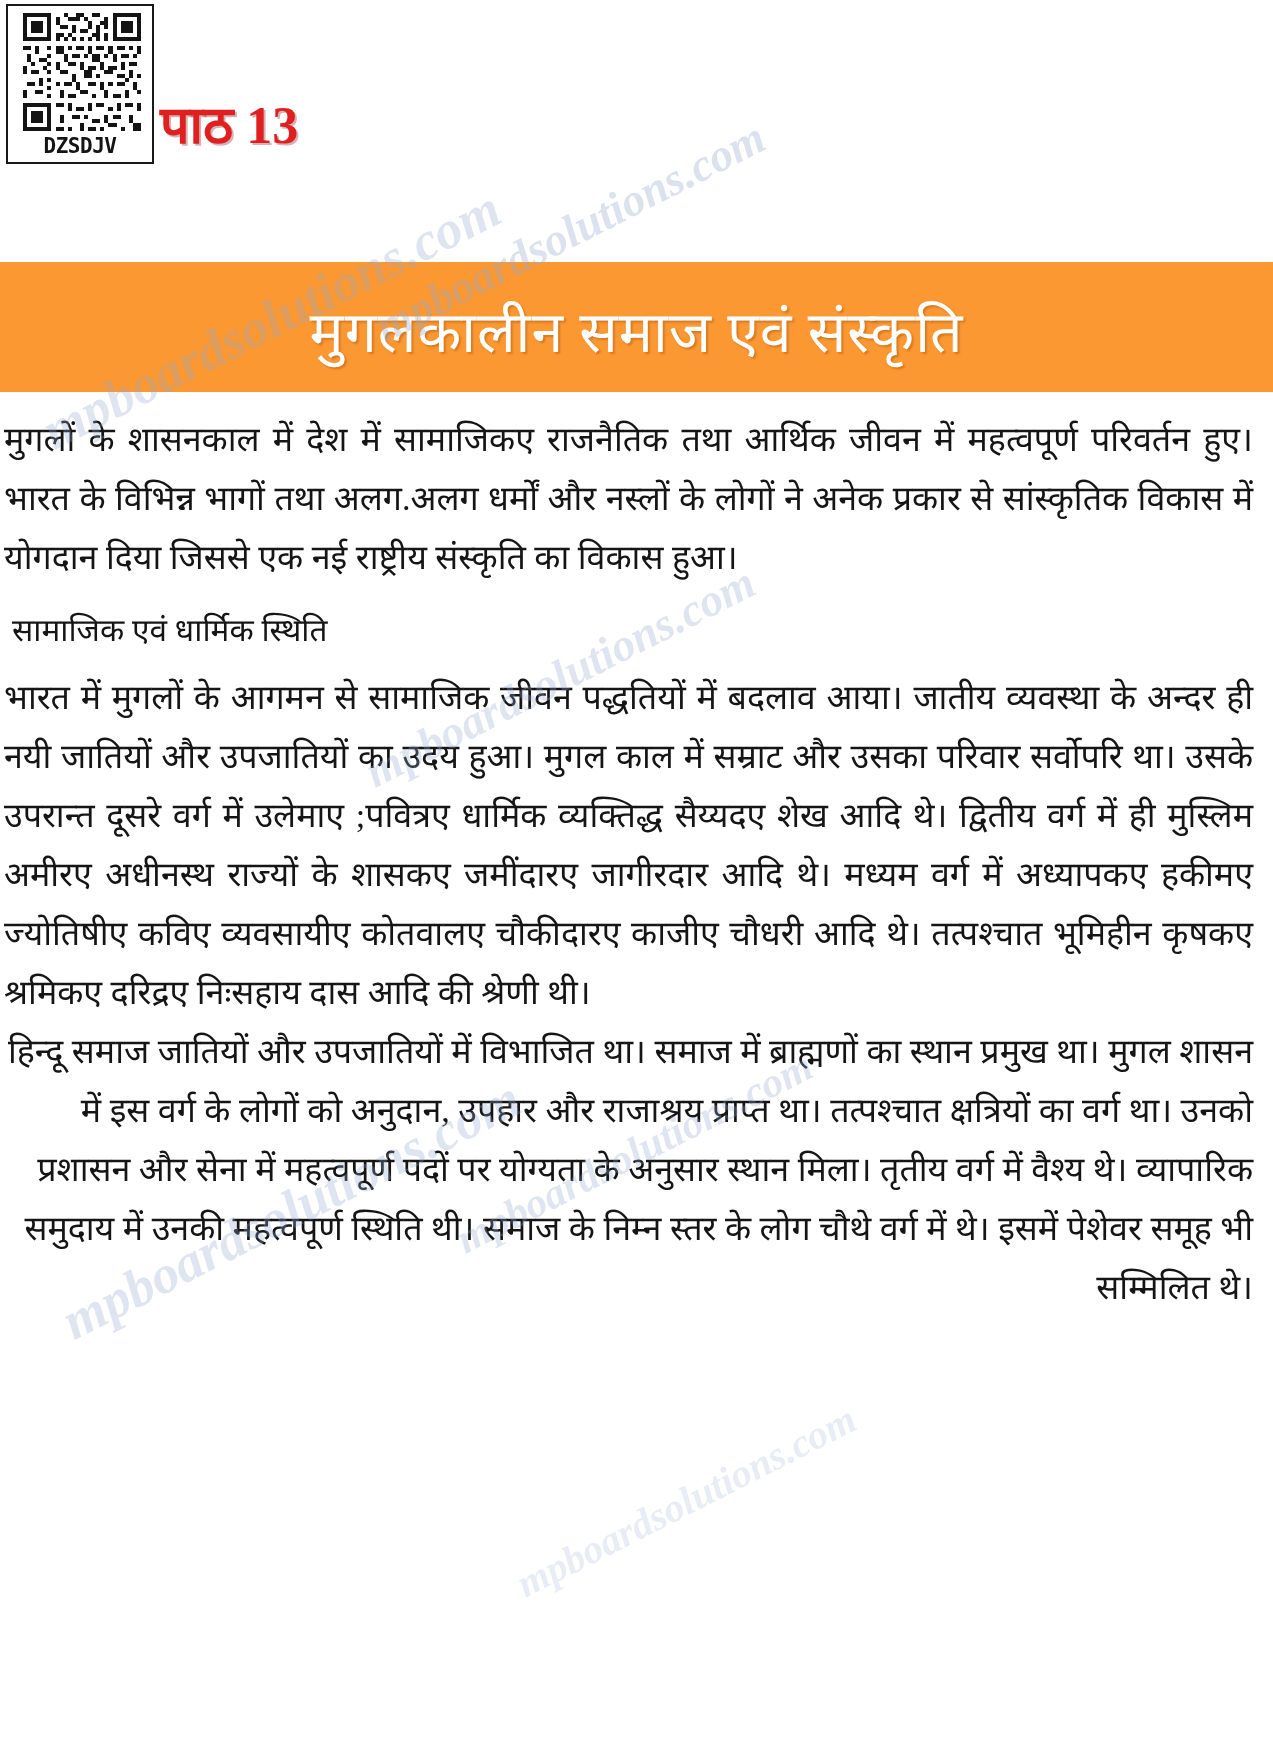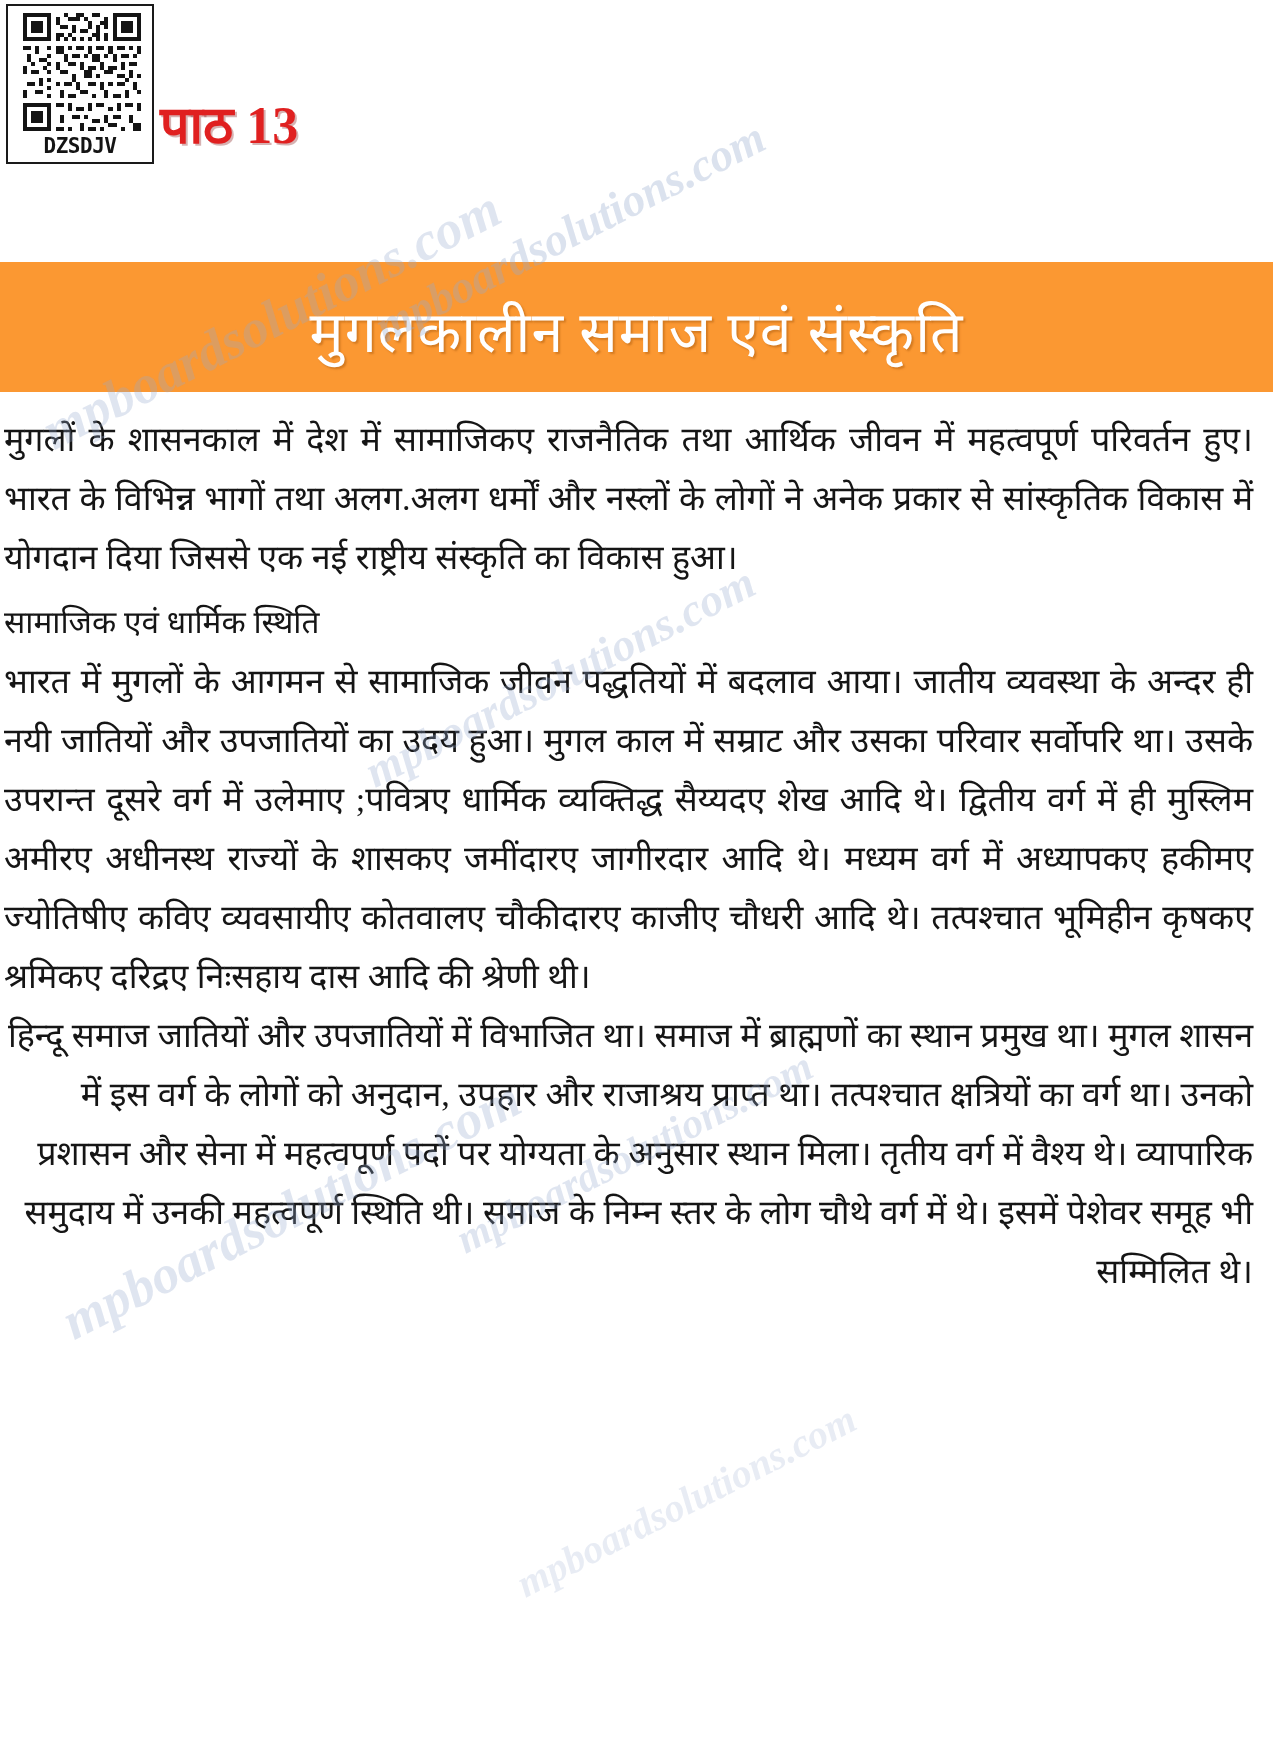--- a/index.html
+++ b/index.html
@@ -77,21 +77,21 @@
     margin:0 16px 0 0;
     font-size:34px;
     line-height:59px;
     color:#151515;
     text-align:justify;
     text-justify:inter-word;
     letter-spacing:0px;
   }
   p.para.nojust { text-align:right; }
   .heading {
-    margin:0;
+    margin:8px;
     font-size:31.5px;
     line-height:59px;
     color:#151515;
     text-align:left;
   }
   .gap-sm { height:6px; }
   .gap-md { height:46px; }
   .indent { padding-left:14px; }
 
   

